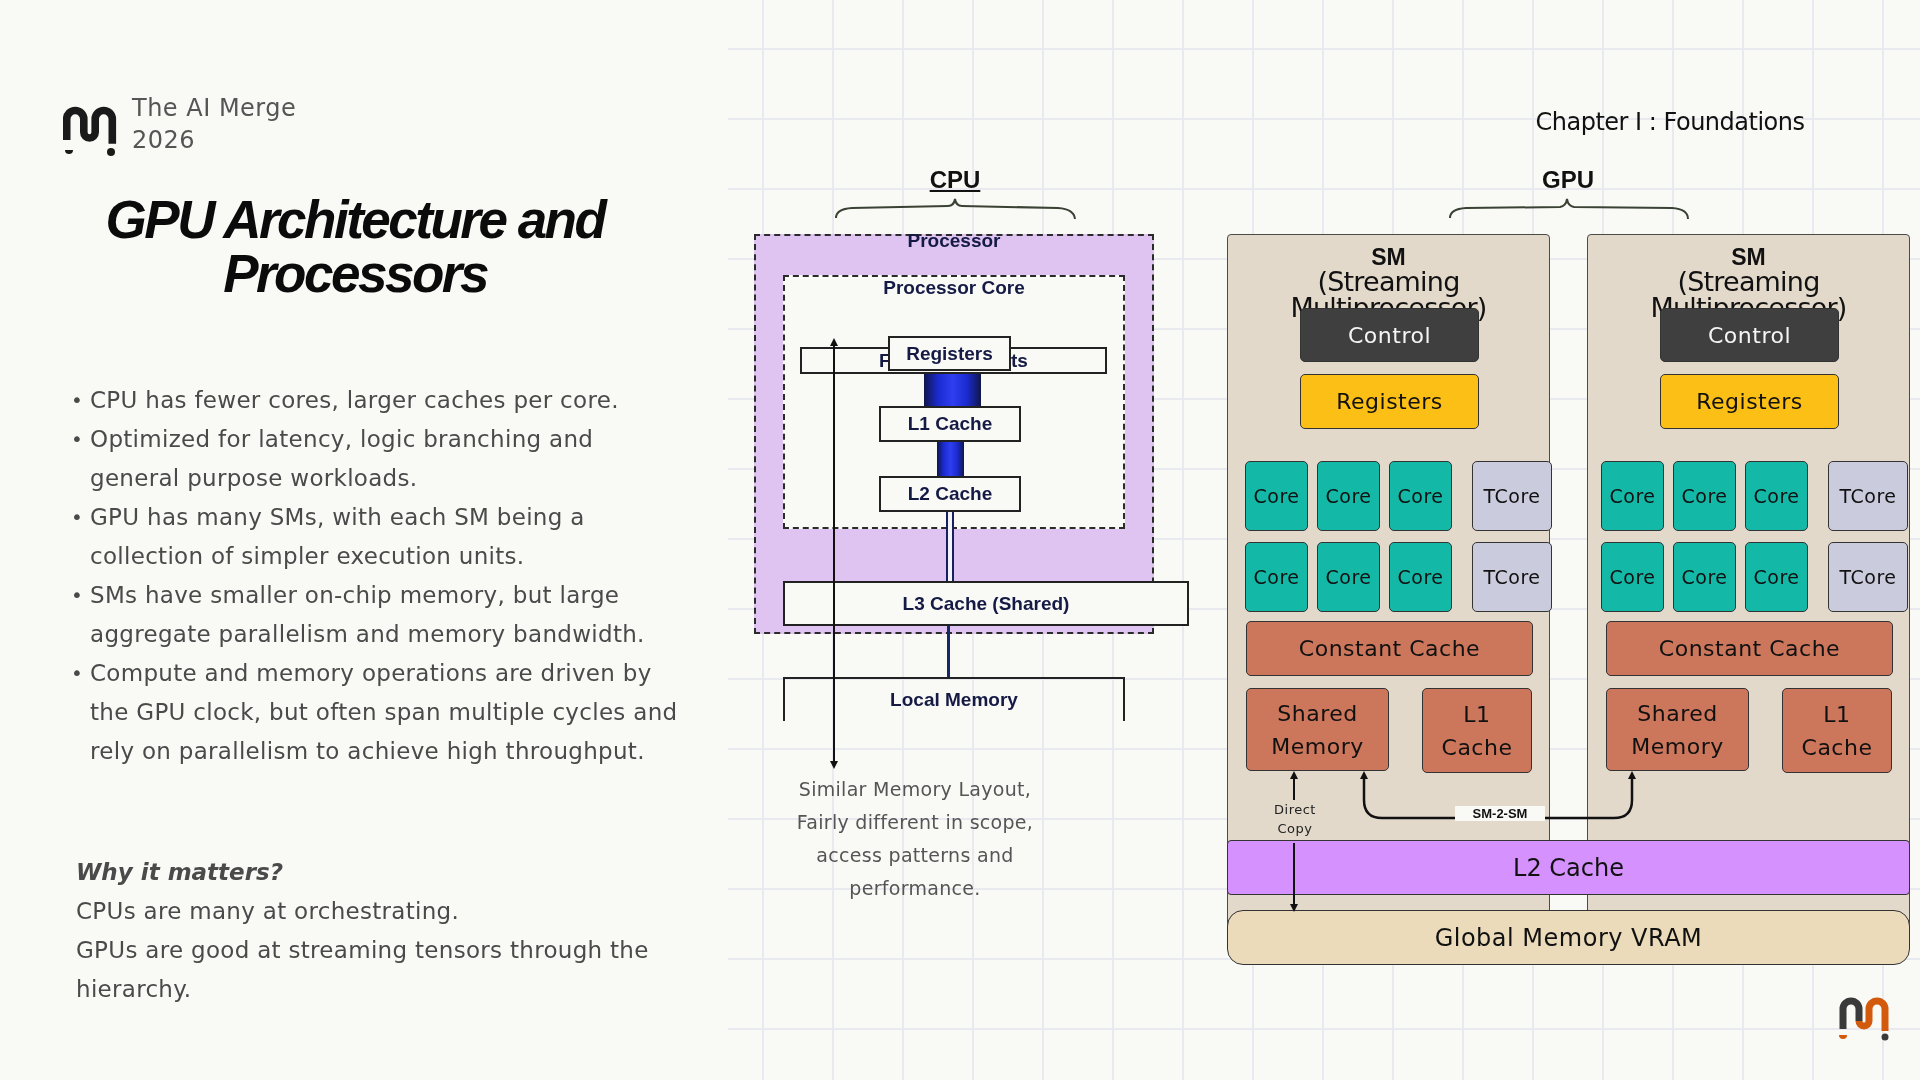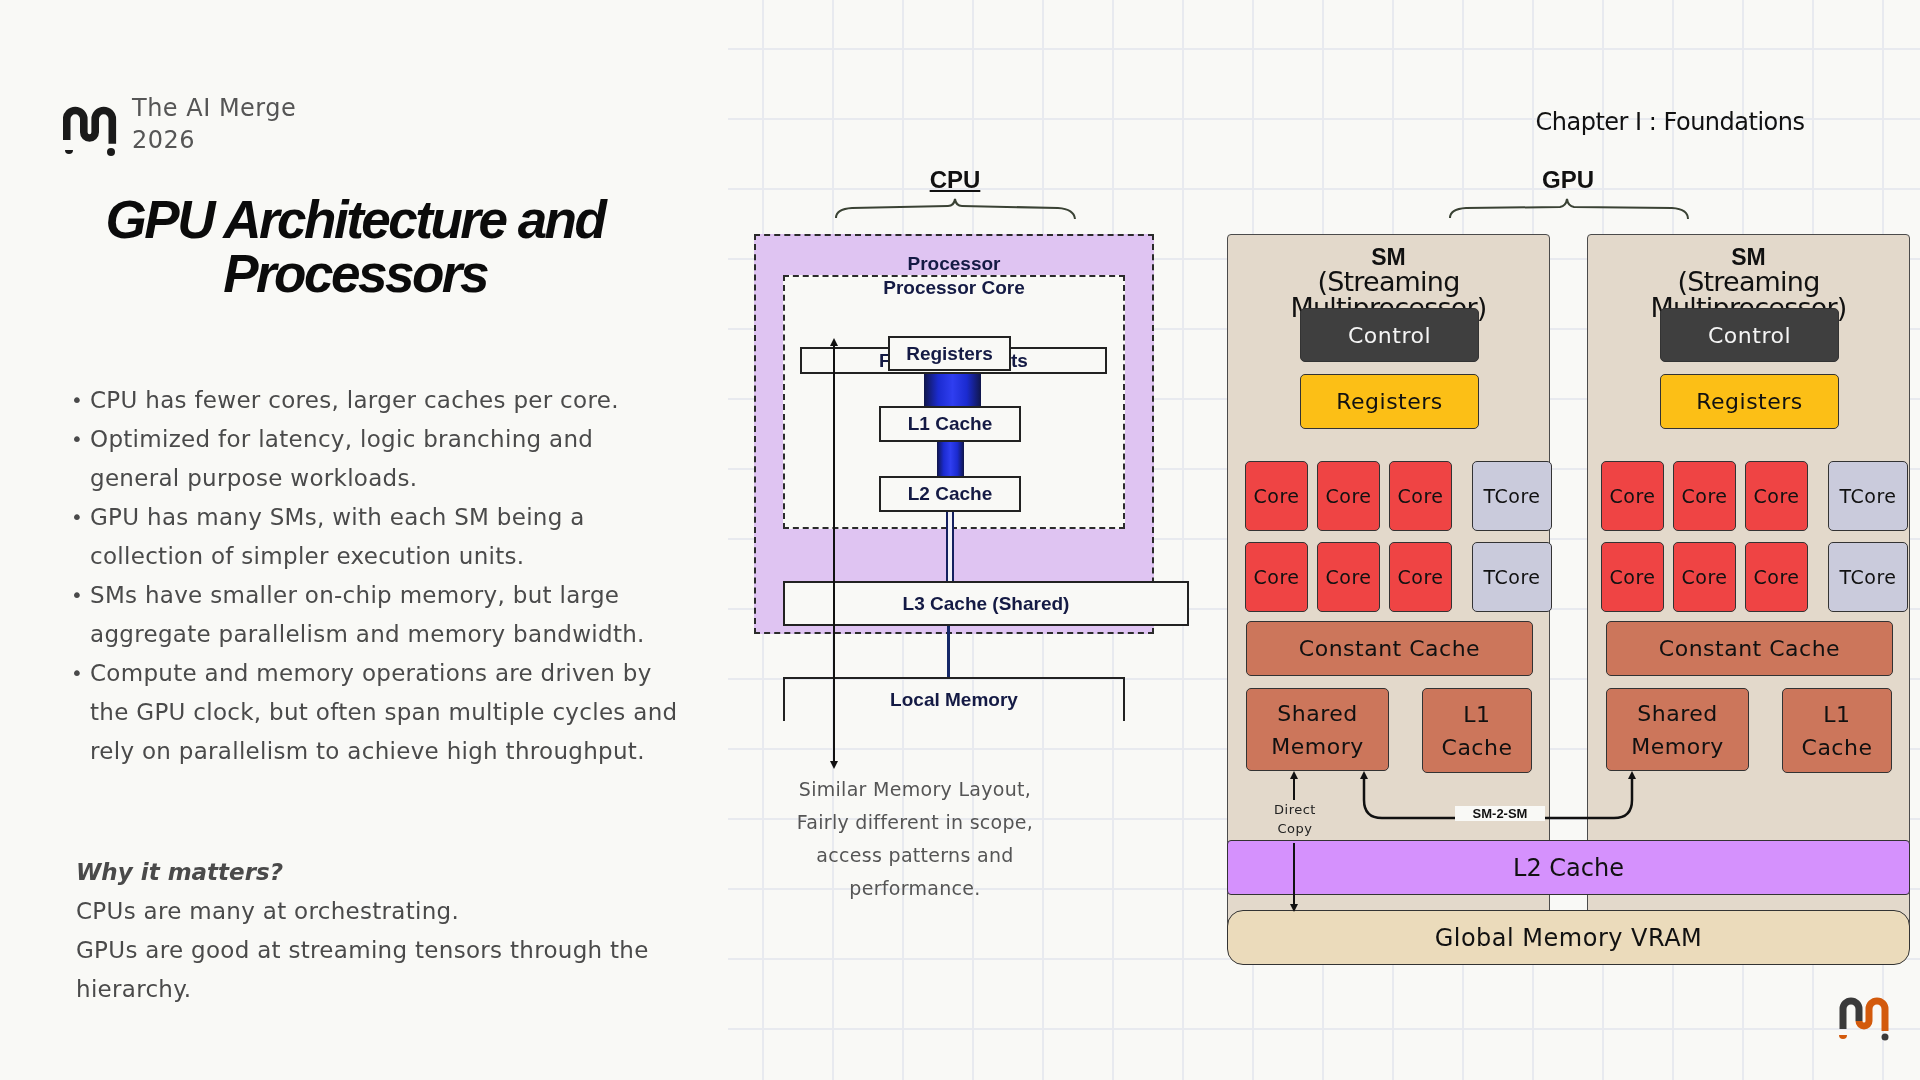--- a/index.html
+++ b/index.html
@@ -52,21 +52,21 @@
     text-align: center;
   }
   #cpu-label { left: 905px; top: 166px; width: 100px; text-decoration: underline; }
   #gpu-label { left: 1518px; top: 166px; width: 100px; }
   #chapter-label { left: 1500px; top: 108px; width: 340px; text-align: center; font-size: 24px; color: #111; letter-spacing: -0.5px; }
 
   #processor-box {
     left: 754px; top: 234px; width: 400px; height: 400px;
     background: #dfc4f2; border: 2px dashed #2b2b2b;
   }
-  #processor-title { left: 754px; top: 253px; width: 400px; text-align: center; font-size: 19px; }
+  #processor-title { left: 754px; top: 230px; width: 400px; text-align: center; font-size: 19px; }
   #core-box {
     left: 783px; top: 275px; width: 342px; height: 254px;
     background: #f9f9f6; border: 2px dashed #2b2b2b;
   }
   #core-title { left: 783px; top: 277px; width: 342px; text-align: center; font-size: 19px; }
   .cpu-box {
     position: absolute; background: #f9f9f6; border: 2px solid #222;
     display: flex; align-items: center; justify-content: center; font-size: 19px;
   }
   #fu-box { left: 800px; top: 310px; width: 307px; height: 27px; margin-top: 37px; }
@@ -106,21 +106,21 @@
     position: absolute; left: 0; top: 34px; width: 100%; text-align: center;
     font-size: 27px; line-height: 26px; color: #111; letter-spacing: -0.8px;
   }
   .gpu-block {
     position: absolute; border: 1.5px solid #333; border-radius: 5px;
     display: flex; align-items: center; justify-content: center; text-align: center;
     font-size: 22px; color: #111; letter-spacing: 0.5px;
   }
   .control { left: 72px; top: 73px; width: 179px; height: 54px; background: #3f3f3f; color: #f4f4f4; }
   .registers { left: 72px; top: 139px; width: 179px; height: 55px; background: #fcbf16; }
-  .core { width: 63px; height: 70px; background: #ef4444; font-size: 19px; }
+  .core { width: 63px; height: 70px; background: #14b8a6; font-size: 19px; }
   .tcore { width: 80px; height: 70px; background: #cacbdc; font-size: 19px; margin-left: 11px; }
   .const-cache { left: 18px; top: 386px; width: 287px; height: 55px; background: #cc765b; }
   .shared-mem { left: 18px; top: 453px; width: 143px; height: 83px; background: #cc765b; line-height: 33px; }
   .l1-cache { left: 194px; top: 453px; width: 110px; height: 85px; background: #cc765b; line-height: 33px; }
 
   #l2-cache {
     left: 1227px; top: 840px; width: 683px; height: 55px;
     background: #d591fd; border: 1.5px solid #333; border-radius: 4px;
     display: flex; align-items: center; justify-content: center; font-size: 24px; color: #111;
   }

